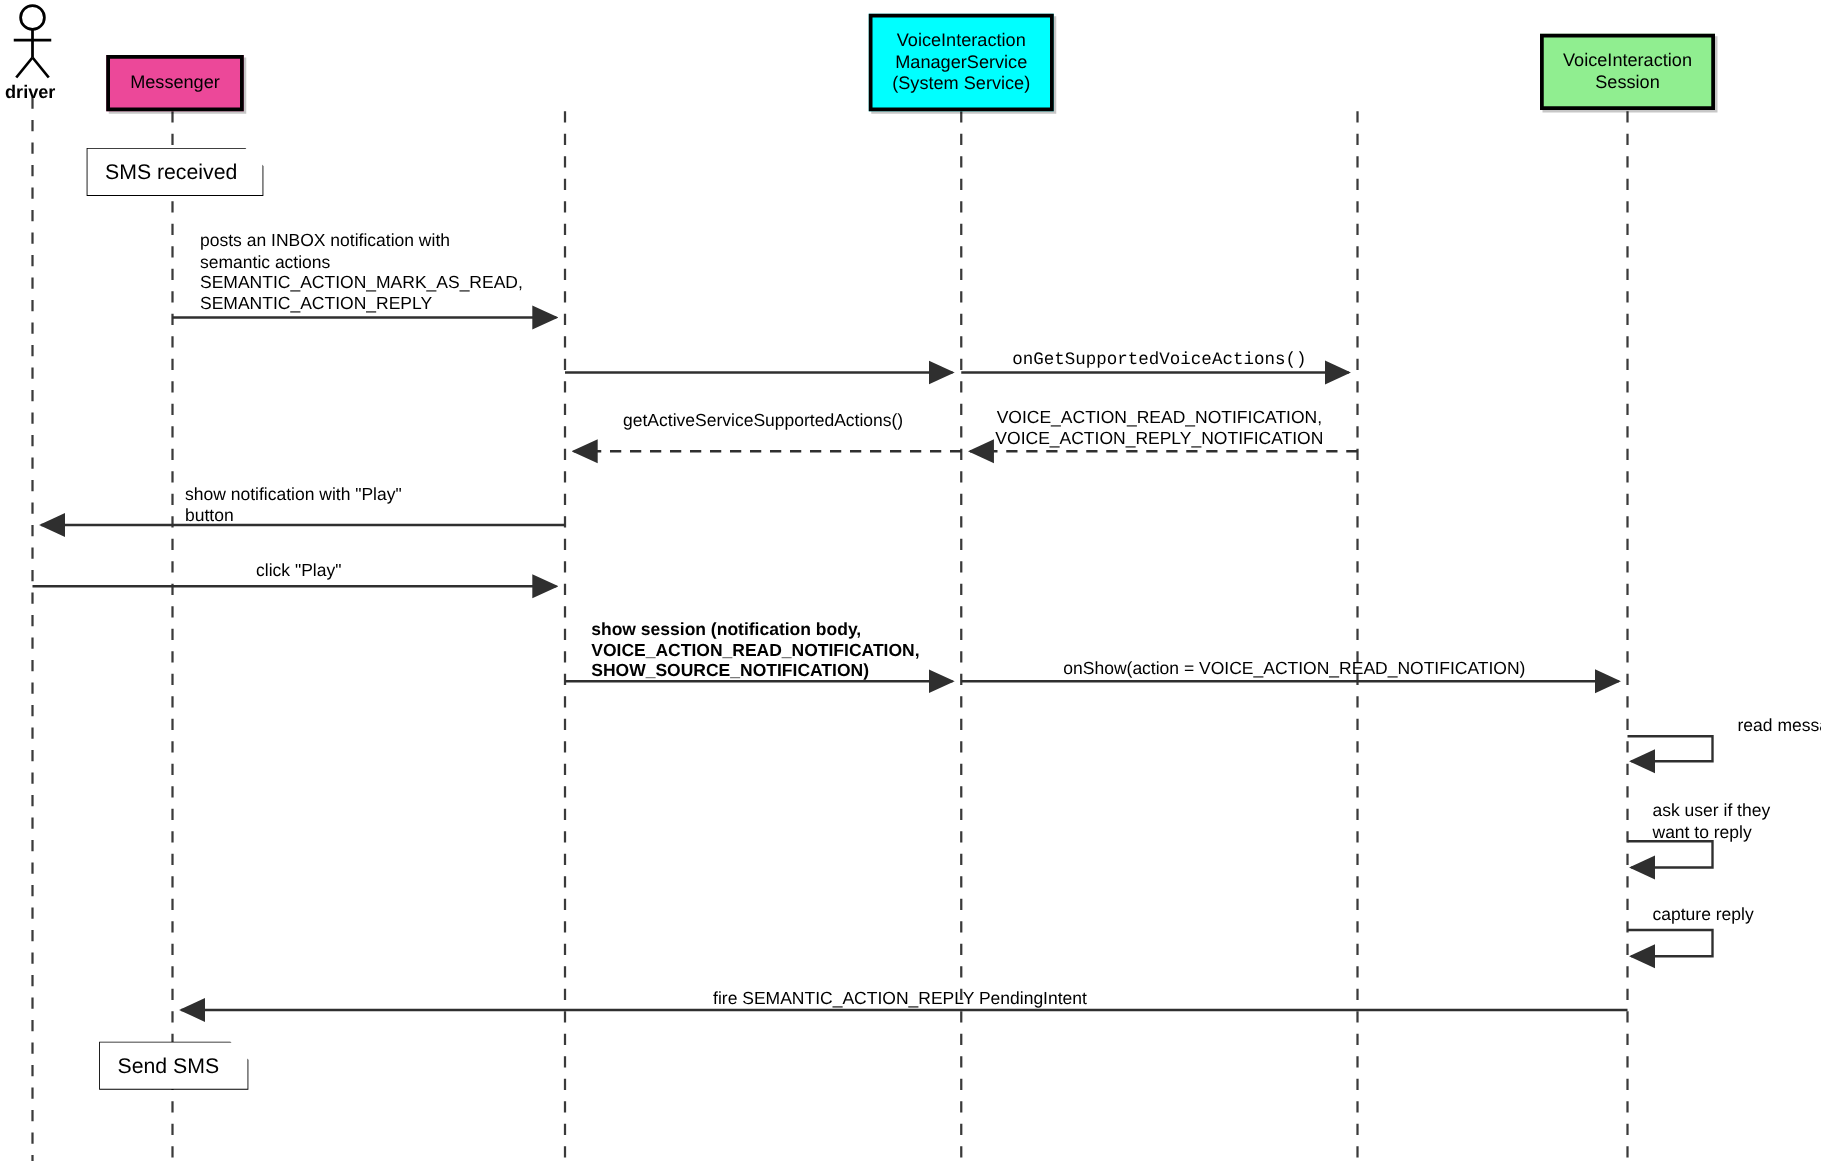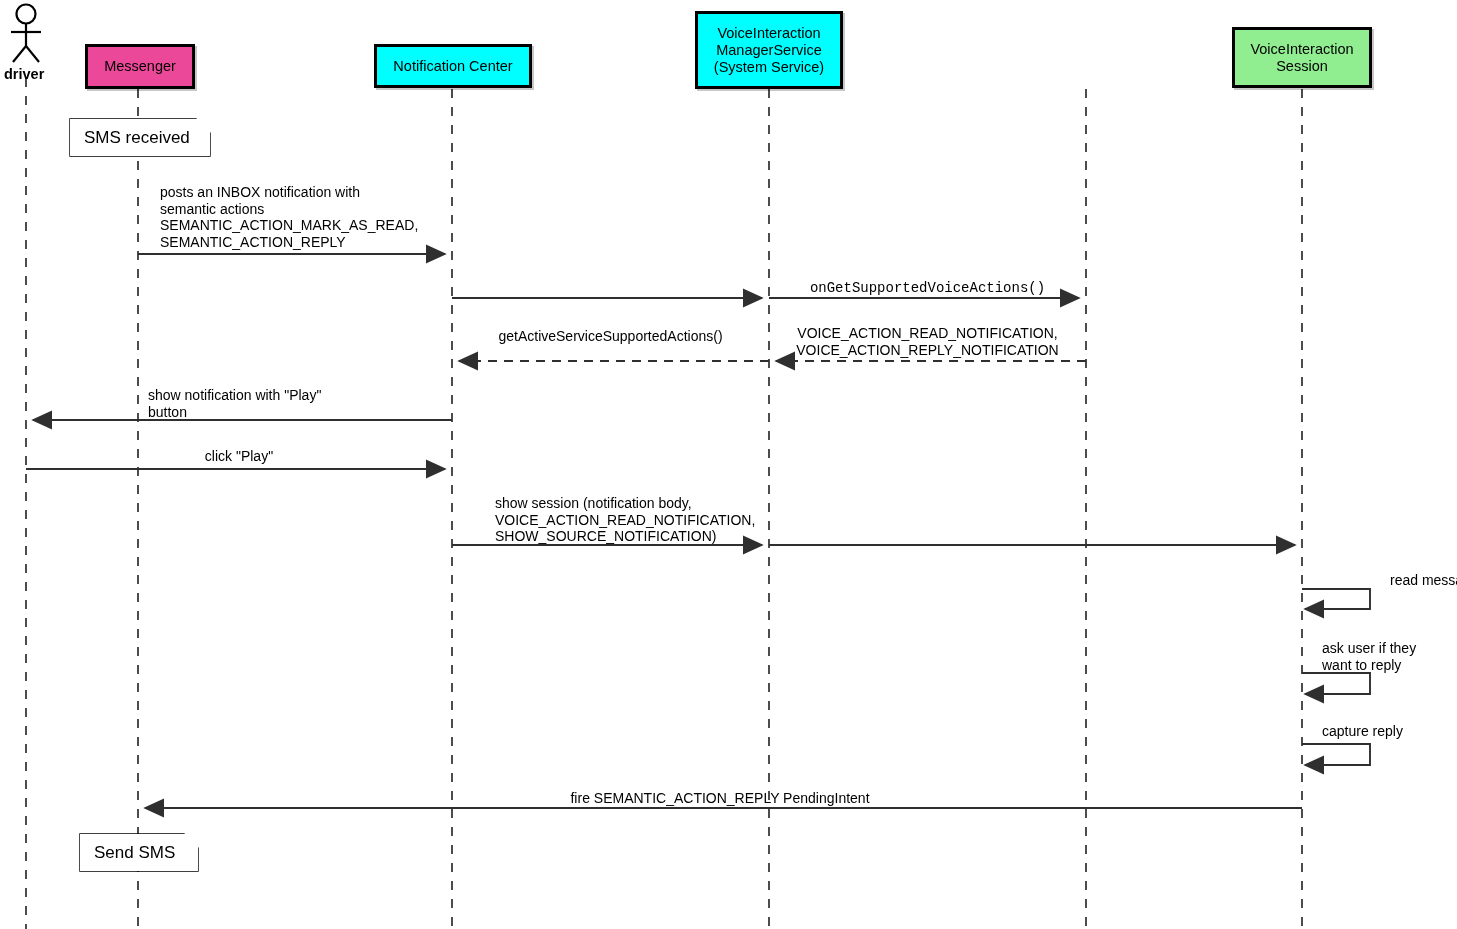--- a/index.html
+++ b/index.html
@@ -157,21 +157,20 @@
         <path d="M 80 834 L 184 834 L 198 848 L 198 871 L 80 871 Z"></path>
         <path d="M 184 834 L 184 848 L 198 848" fill="none"></path>
       </g>
     </g>
   </svg>
 
   <div class="actor-label" style="left:4px; top:66px;">driver</div>
 
   <div class="participant-box" style="left:85px; top:44px; width:110px; height:45px; background:#ec4899;">Messenger</div>
 
-  <div class="participant-box" style="left:374px; top:44px; width:158px; height:44px; background:#00ffff;">Notification Center</div>
 
   <div class="participant-box" style="left:695px; top:11px; width:148px; height:78px; background:#00ffff;">VoiceInteraction
 ManagerService
 (System Service)</div>
 
 
   <div class="participant-box" style="left:1232px; top:27px; width:140px; height:61px; background:#90ee90;">VoiceInteraction
 Session</div>
 
   <div class="note" style="left:70px; top:119px; width:140px; height:37px; border:0;">
@@ -192,24 +191,25 @@
   <div class="msg-label center" style="left:769px; top:280px; width:317px;font-family:Liberation Mono, monospace;">onGetSupportedVoiceActions()</div>
 
   <div class="msg-label center" style="left:769px; top:325px; width:317px;">VOICE_ACTION_READ_NOTIFICATION,
 VOICE_ACTION_REPLY_NOTIFICATION</div>
 
   <div class="msg-label left" style="left:148px; top:387px; width:300px;">show notification with "Play"
 button</div>
 
   <div class="msg-label center" style="left:26px; top:448px; width:426px;">click "Play"</div>
 
-  <div class="msg-label left" style="left:495px; top:495px; width:300px;">show session (notification body,
+  <div class="msg-label left" style="left:473px; top:495px; width:300px;font-weight:bold;">show session (notification body,
 VOICE_ACTION_READ_NOTIFICATION,
 SHOW_SOURCE_NOTIFICATION)</div>
 
+  <div class="msg-label center" style="left:769px; top:526px; width:533px;">onShow(action = VOICE_ACTION_READ_NOTIFICATION)</div>
 
   <div class="msg-label center" style="left:138px; top:790px; width:1164px;">fire SEMANTIC_ACTION_REPLY PendingIntent</div>
 
   <div class="msg-label left" style="left:1390px; top:572px; width:135px;">read messages out</div>
 
   <div class="msg-label left" style="left:1322px; top:640px; width:135px;">ask user if they
 want to reply</div>
 
   <div class="msg-label left" style="left:1322px; top:723px; width:135px;">capture reply</div>
 

